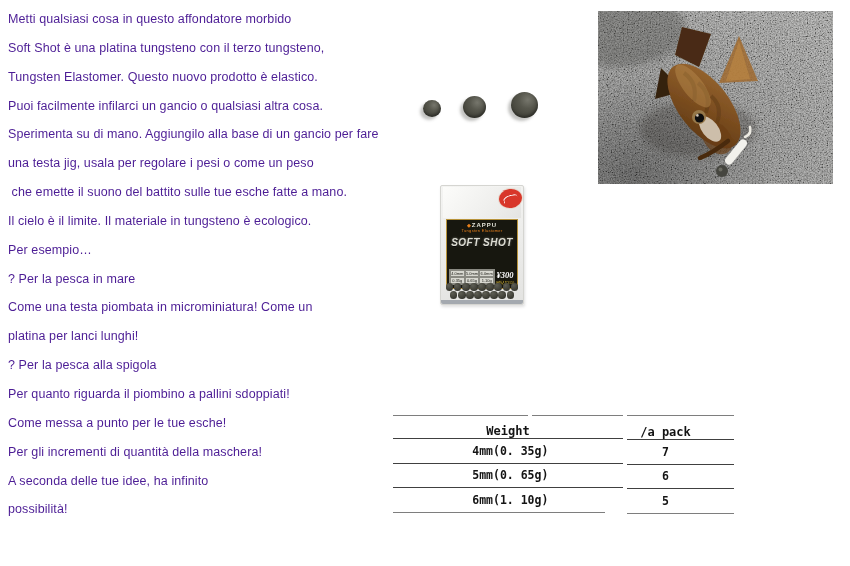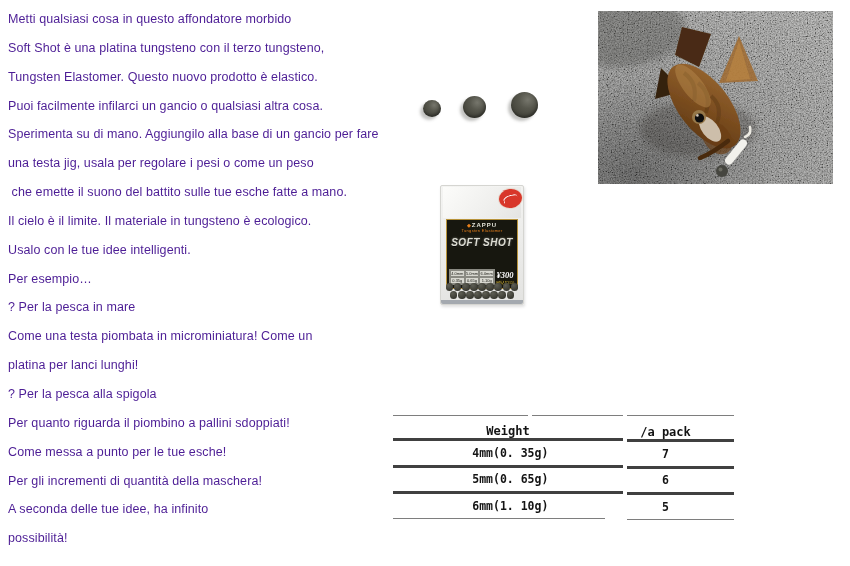--- a/index.html
+++ b/index.html
@@ -60,41 +60,40 @@
   .tbl{position:absolute;font-family:"DejaVu Sans Mono",monospace;font-weight:bold;
        font-size:11.5px;color:#141414;}
   .tbl-left{left:393px;top:415px;width:230px;}
   .tbl-right{left:627px;top:415px;width:107px;}
   .t-header{height:23px;display:flex;align-items:flex-end;position:relative;}
   .tbl-left .t-header{justify-content:center;font-size:12px;}
   .tbl-right .t-header{justify-content:center;padding-right:30px;border-top:1px solid #7e7e7e;font-size:12px;}
   .topseg{position:absolute;top:0;height:0;border-top:1px solid #7e7e7e;}
   .seg1{left:0;width:135px;}
   .seg2{left:139px;width:91px;}
-  .t-row{height:23.5px;display:flex;align-items:center;border-top:3px solid #404040;}
+  .t-row{height:23.5px;display:flex;align-items:center;border-top:1px solid #404040;}
   .tbl-right .t-row{justify-content:center;padding-right:30px;}
   .col-size{width:100px;text-align:right;}
   .col-weight{margin-left:0;}
   .t-bottom{border-top:1px solid #7e7e7e;height:0;}
   .tbl-left .t-bottom{width:212px;}
   .tbl-right .t-bottom{width:107px;}
 </style>
 </head>
 <body>
 
 <div class="desc">
   <div>Metti qualsiasi cosa in questo affondatore morbido</div>
   <div>Soft Shot è una platina tungsteno con il terzo tungsteno,</div>
   <div>Tungsten Elastomer. Questo nuovo prodotto è elastico.</div>
   <div>Puoi facilmente infilarci un gancio o qualsiasi altra cosa.</div>
   <div>Sperimenta su di mano. Aggiungilo alla base di un gancio per fare</div>
   <div>una testa jig, usala per regolare i pesi o come un peso</div>
   <div> che emette il suono del battito sulle tue esche fatte a mano.</div>
   <div>Il cielo è il limite. Il materiale in tungsteno è ecologico.</div>
-  <div>Usalo con le tue idee intelligenti.</div>
   <div>Per esempio…</div>
   <div>? Per la pesca in mare</div>
   <div>Come una testa piombata in microminiatura! Come un</div>
   <div>platina per lanci lunghi!</div>
   <div>? Per la pesca alla spigola</div>
   <div>Per quanto riguarda il piombino a pallini sdoppiati!</div>
   <div>Come messa a punto per le tue esche!</div>
   <div>Per gli incrementi di quantità della maschera!</div>
   <div>A seconda delle tue idee, ha infinito</div>
   <div>possibilità!</div>

